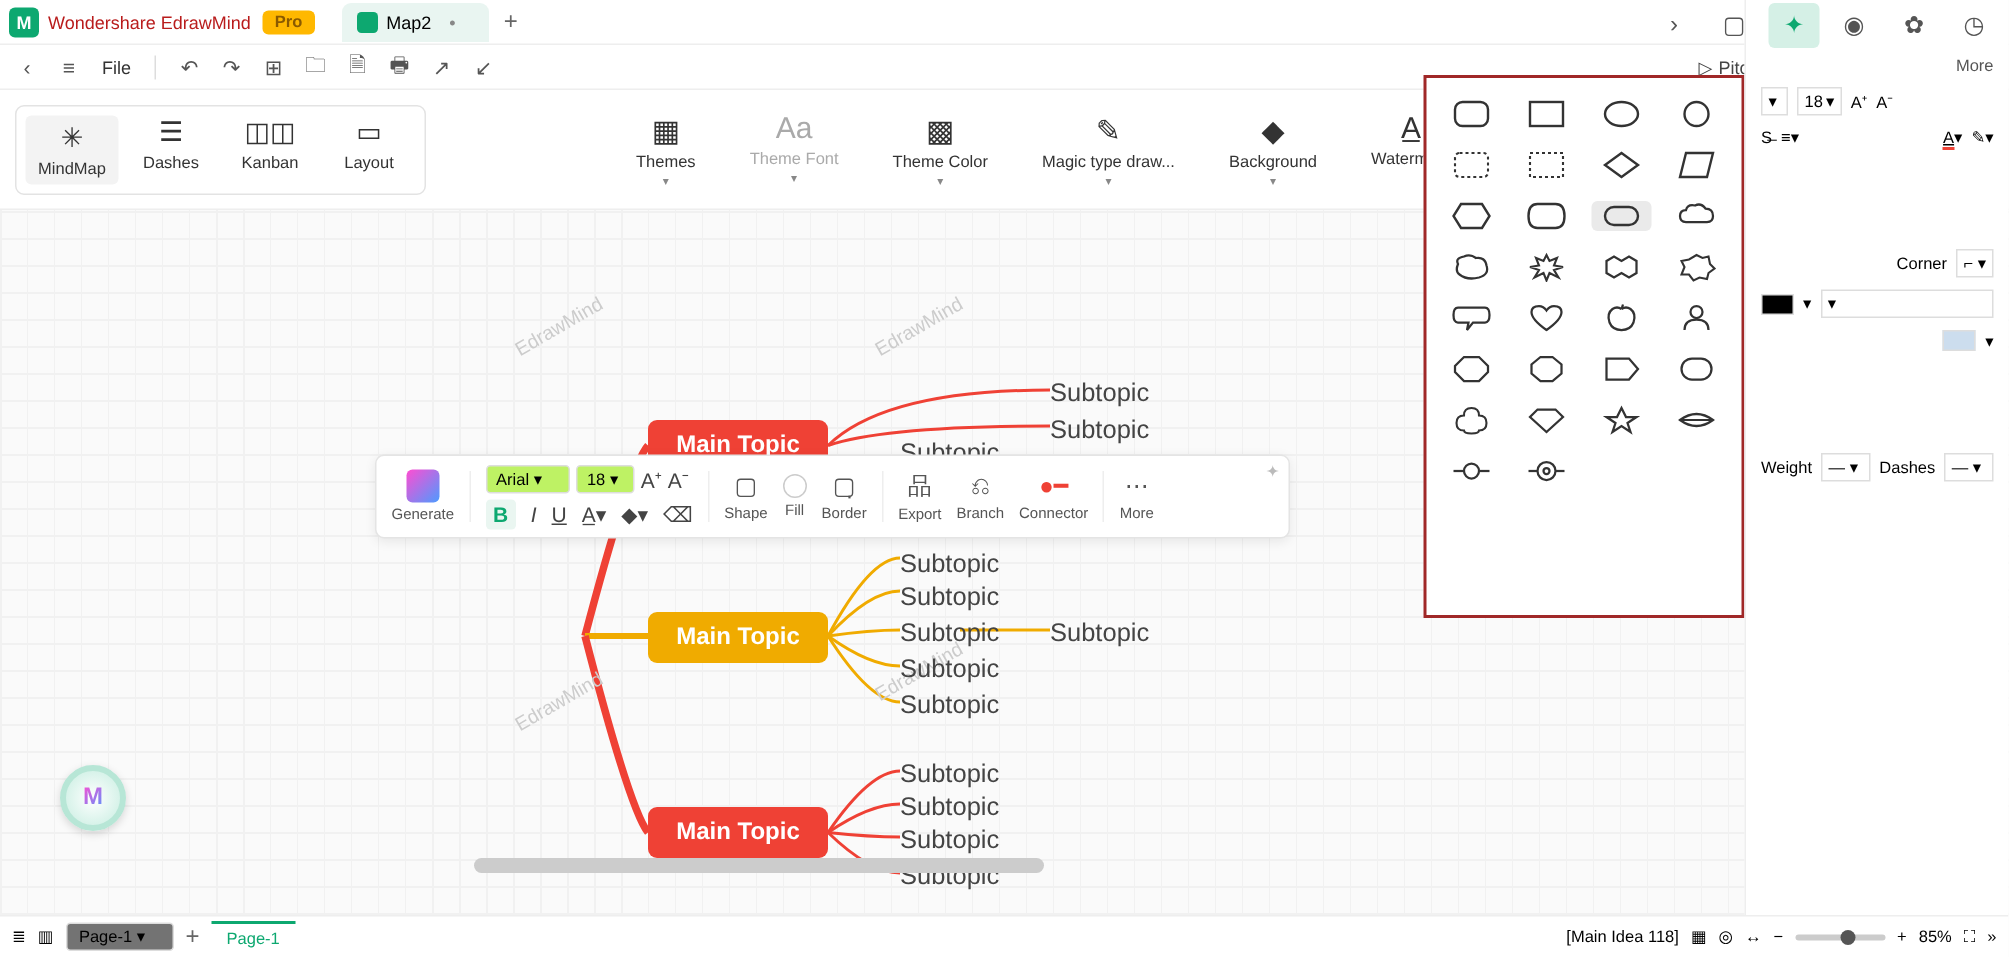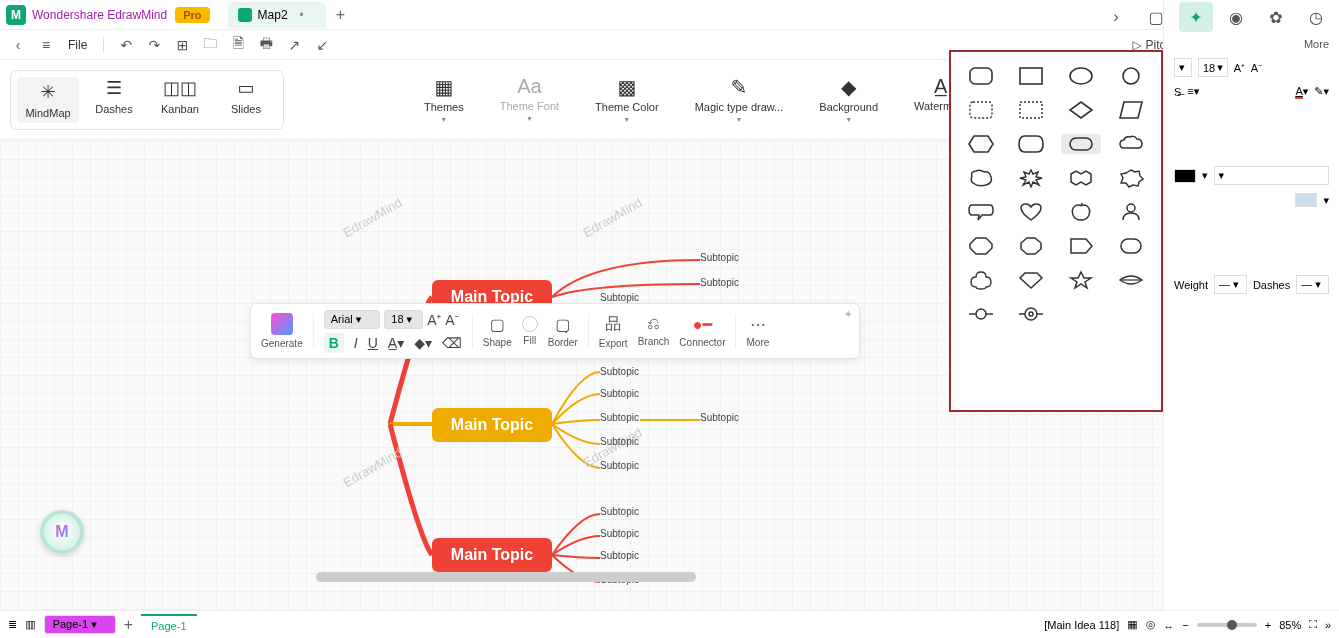--- a/index.html
+++ b/index.html
@@ -1,21 +1,21 @@
 <!DOCTYPE html>
 <html><head>
 <meta charset="utf-8">
 <style>
 * { box-sizing: border-box; margin: 0; padding: 0; font-family: -apple-system, BlinkMacSystemFont, "Segoe UI", Arial, sans-serif; }
 body { width: 1339px; height: 638px; background: #fff; overflow: hidden; position: relative; }
 
 
 .titlebar { height: 30px; display: flex; align-items: center; background: #fff; border-bottom: 1px solid #eee; }
 .titlebar .app-icon { width: 20px; height: 20px; margin: 0 6px; background: #0da870; border-radius: 4px; display:flex;align-items:center;justify-content:center;color:#fff;font-size:12px;font-weight:bold;}
-.titlebar .app-name { font-size: 12px; color: #a21caf; }
+.titlebar .app-name { font-size: 12px; color: #b91c1c; }
 .titlebar .pro-badge { margin-left: 8px; background:#ffb800; color:#8a5a00; font-size:11px; font-weight:bold; padding:2px 8px; border-radius:4px;}
 .titlebar .tab { margin-left:18px; height:26px; display:flex; align-items:center; gap:6px; padding:0 22px 0 10px; border-radius:6px 6px 0 0; background:#e9f5f1; font-size:12px;}
 .titlebar .tab .tab-icon { width:14px;height:14px;background:#0da870;border-radius:3px;}
 .titlebar .tab .tab-close { margin-left:6px; color:#888; }
 .titlebar .tab-plus { margin-left:10px; color:#666; font-size:16px; }
 .titlebar .spacer { flex:1; }
 .titlebar .user-badge { width:22px;height:22px;border-radius:50%;background:#ffe7a3; color:#a06b00;display:flex;align-items:center;justify-content:center;font-size:12px;font-weight:bold;margin-right:10px;}
 .titlebar .win-btn { width:30px; text-align:center; color:#555; font-size:14px;}
 
 
@@ -46,27 +46,27 @@
 .canvas { position:absolute; top:140px; left:0; right:0; bottom:28px; background:#fafafa;
   background-image: repeating-linear-gradient(0deg,#f1f1f1 0 1px,transparent 1px 18px), repeating-linear-gradient(90deg,#f1f1f1 0 1px,transparent 1px 18px);}
 .canvas svg.branches { position:absolute; top:0; left:0; width:100%; height:100%; pointer-events:none; }
 
 .node { position:absolute; border-radius:8px; display:flex; align-items:center; justify-content:center; font-size:16px; font-weight:600;}
 .main-idea { left:240px; top:260px; width:150px; height:48px; border:3px solid #3a5fd9; background:#fff; color:#222; border-radius:18px; font-size:20px; font-weight:700;}
 .mt { background:#ef4135; color:#fff; width:120px; height:34px; border-radius:6px;}
 .mt1 { left:432px; top:140px; opacity:1;}
 .mt2 { left:432px; top:268px; background:#f0ab00;}
 .mt3 { left:432px; top:398px;}
-.st { position:absolute; font-size:10px; color:#444;}
+.st { position:absolute; font-size:17px; color:#444;}
 
 
 .float-tb { position:absolute; left:250px; top:163px; width:610px; height:56px; background:#fff; border:1px solid #e4e4e4; border-radius:6px; box-shadow:0 2px 8px rgba(0,0,0,.08); display:flex; align-items:center; padding:0 10px; gap:10px;}
 .float-tb .seg { display:flex; flex-direction:column; align-items:center; font-size:10px; color:#555; gap:3px;}
 .float-tb .gen-ico { width:22px;height:22px; background:linear-gradient(135deg,#ff4dd2,#4d9bff); border-radius:4px;}
-.float-tb .font-sel { border:1px solid #ddd; font-size:11px; padding:2px 18px 2px 6px; background:#e5e5e5; border-radius:3px;}
+.float-tb .font-sel { border:1px solid #ddd; font-size:11px; padding:2px 18px 2px 6px; background:#bef264; border-radius:3px;}
 .float-tb .vline { width:1px; height:34px; background:#eee;}
 .float-tb .mini { font-size:14px; color:#444; cursor:pointer;}
 .float-tb .mini.bold { font-weight:bold; color:#0da870; background:#eaf6f1; padding:2px 5px; border-radius:3px;}
 
 .watermark { position:absolute; color:#ccc; font-size:13px; transform:rotate(-30deg); pointer-events:none;}
 
 
 .shape-popup { position:absolute; left:949px; top:50px; width:214px; height:362px; background:#fff; border:2px solid #a02828; padding:14px 10px; display:grid; grid-template-columns:repeat(4,1fr); gap:14px 10px; align-content:start;}
 .shape-cell { display:flex; align-items:center; justify-content:center; cursor:pointer;}
 .shape-cell.sel { background:#eaeaea; border-radius:4px;}
@@ -77,21 +77,21 @@
 .rpanel .tabs { position:absolute; top:0; right:0; height:34px; display:flex; align-items:center; gap:6px; padding:0 6px;}
 .rpanel .tabs .rt { width:34px; height:30px; display:flex; align-items:center; justify-content:center; color:#555; border-radius:4px;}
 .rpanel .tabs .rt.act { background:#d5f0e6; color:#0da870;}
 .rpanel .more { text-align:right; font-size:11px; color:#555; padding:4px 10px;}
 .rpanel .row { display:flex; align-items:center; gap:6px; padding:4px 10px; font-size:11px;}
 .rpanel .sel { border:1px solid #ddd; padding:2px 4px; font-size:11px; display:flex; align-items:center; gap:2px;}
 .rpanel .section-lbl { font-size:12px; color:#333; padding:6px 10px;}
 
 
 .statusbar { position:absolute; left:0; right:0; bottom:0; height:28px; border-top:1px solid #eee; display:flex; align-items:center; padding:0 8px; gap:8px; font-size:11px; background:#fff;}
-.statusbar .page-sel { border:1px solid #ddd; padding:2px 18px 2px 8px; border-radius:3px; background:#d946ef;}
+.statusbar .page-sel { border:1px solid #ddd; padding:2px 18px 2px 8px; border-radius:3px; background:#737373;}
 .statusbar .page-tab { color:#0da870; border-top:2px solid #0da870; padding:4px 10px;}
 .statusbar .spacer { flex:1;}
 .scrollbar-h { position:absolute; bottom:28px; left:316px; width:380px; height:10px; background:#ccc; border-radius:5px;}
 
 .ai-fab { position:absolute; left:40px; bottom:56px; width:44px;height:44px;border-radius:50%; background:radial-gradient(#fff,#c6ede0); border:4px solid #b7e6d6; display:flex;align-items:center;justify-content:center; box-shadow:0 2px 6px rgba(0,0,0,.15);}
 </style>
 </head>
 <body>
 
 <div class="titlebar">
@@ -141,21 +141,21 @@
     <div class="v-item">
         <span class="v-icon">☰</span>
         <span>Dashes</span>
       </div>
     <div class="v-item">
         <span class="v-icon">◫◫</span>
         <span>Kanban</span>
       </div>
     <div class="v-item">
         <span class="v-icon">▭</span>
-        <span>Slides</span>
+        <span>Layout</span>
       </div>
   </div>
   <div class="style-group">
     <div class="s-item">
         <span class="s-ico">▦</span>
         <span>Themes</span>
         <span class="chev">▾</span>
       </div>
     <div class="s-item disabled">
         <span class="s-ico">Aa</span>
@@ -468,20 +468,24 @@
     <span>A⁺</span>
     <span>A⁻</span>
   </div>
   <div class="row">
     <span>S̶</span>
     <span>≡▾</span>
     <span style="margin-left:auto;"><u style="border-bottom:2px solid #ef4135;">A</u>▾</span>
     <span>✎▾</span>
   </div>
   <div style="height:60px;"></div>
+  <div class="row" style="justify-content:flex-end;">
+    <span>Corner</span>
+    <span class="sel">⌐ ▾</span>
+  </div>
   <div class="row">
     <span class="sel" style="background:#000;width:22px;height:14px;"></span>
       <span>▾</span>
     <span class="sel" style="flex:1;"> ▾</span>
   </div>
   <div class="row" style="justify-content:flex-end;">
     <span class="sel" style="background:#cde;width:22px;height:14px;"></span>
       <span>▾</span>
   </div>
   <div style="height:60px;"></div>

